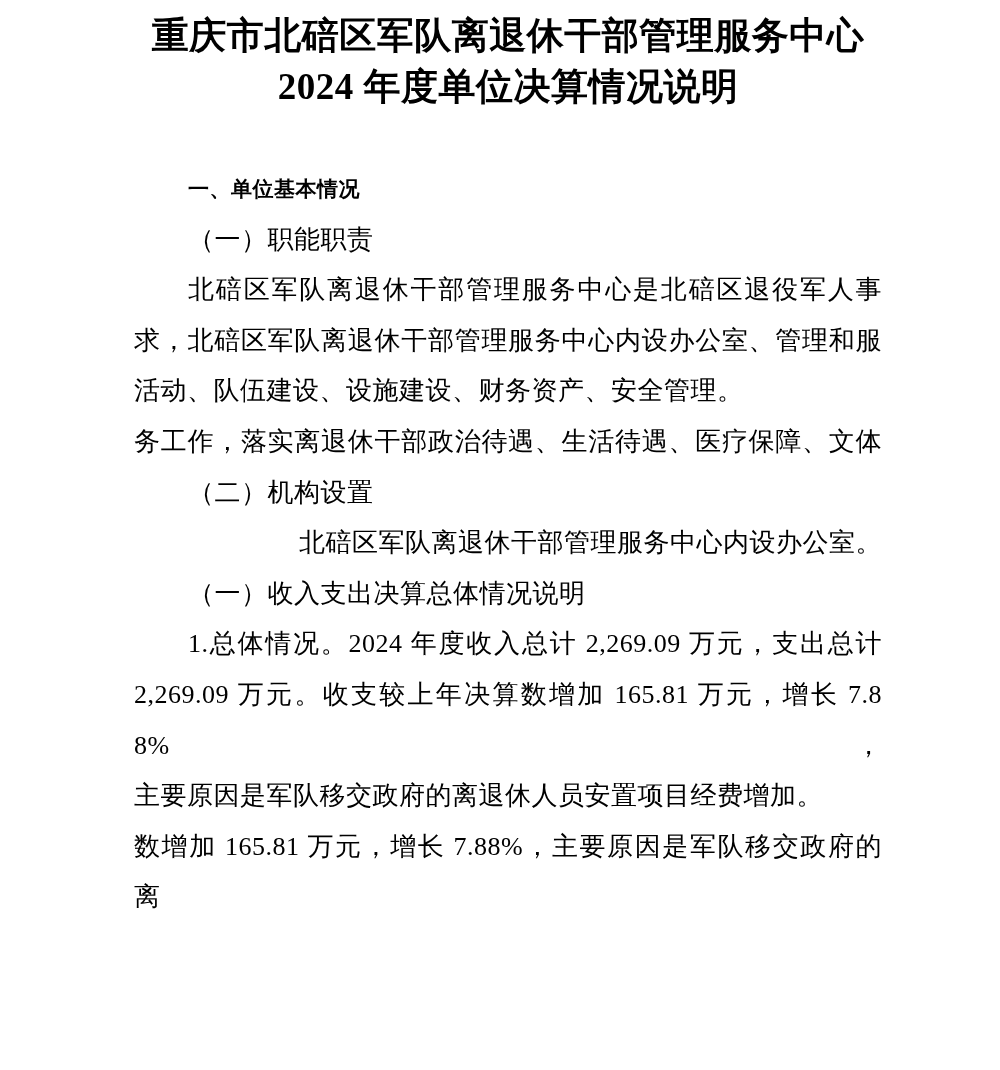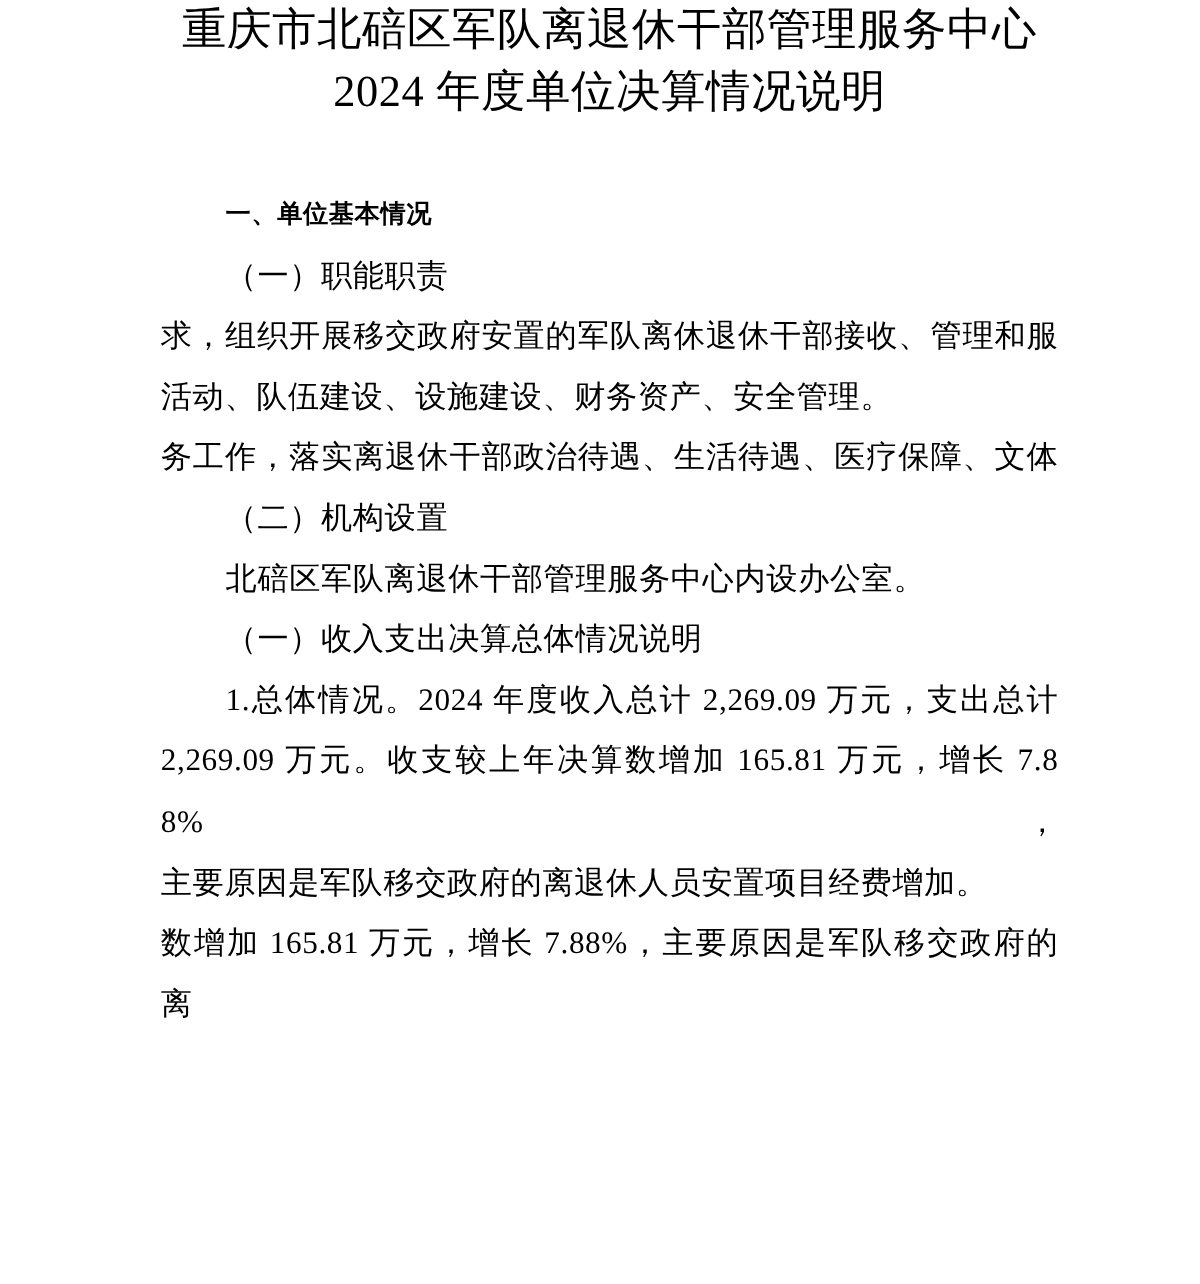--- a/index.html
+++ b/index.html
@@ -13,22 +13,23 @@
     overflow: hidden;
     color: #000000;
     font-family: "Liberation Serif", "DejaVu Serif", serif;
     -webkit-font-smoothing: antialiased;
   }
   .doc {
     margin-left: 134px;
     width: 748px;
   }
   .title-block {
+    padding-top: 10px;
     text-align: center;
-    font-weight: normal;
+    font-weight: bold;
     font-size: 37px;
     line-height: 51px;
     letter-spacing: 0.5px;
     white-space: nowrap;
   }
   .content {
     margin-top: 52px;
     font-size: 26px;
     line-height: 50.6px;
     letter-spacing: 0.5px;
@@ -40,20 +41,21 @@
     text-indent: 54px;
   }
   .h2 {
     text-indent: 54px;
   }
   .line {
     text-align: left;
   }
   .line.indent {
     text-indent: 54px;
+    text-align: right;
   }
   .line.justify {
     text-align: justify;
     text-align-last: justify;
     text-justify: inter-character;
     word-break: break-all;
   }
   .bold-run {
     font-weight: normal;
   }
@@ -63,21 +65,22 @@
 
 <div class="doc">
   <div class="title-block">
       <div>重庆市北碚区军队离退休干部管理服务中心</div>
       <div>2024 年度单位决算情况说明</div>
     </div>
   <div class="content">
       <div class="h1">一、单位基本情况</div>
       <div class="h2">（一）职能职责</div>
       <div>
-        <div class="line justify">求，组织开展移交政府安置的军队离休退休干部接收、管理和服</div>
+        <div class="line indent justify">北碚区军队离退休干部管理服务中心是北碚区退役军人事</div>
+        <div class="line justify">求，北碚区军队离退休干部管理服务中心内设办公室、管理和服</div>
         <div class="line">活动、队伍建设、设施建设、财务资产、安全管理。</div>
         <div class="line justify">务工作，落实离退休干部政治待遇、生活待遇、医疗保障、文体</div>
       </div>
       <div class="h2">（二）机构设置</div>
       <div>
         <div class="line indent">北碚区军队离退休干部管理服务中心内设办公室。</div>
       </div>
       <div class="h2">（一）收入支出决算总体情况说明</div>
       <div>
         <div class="line indent justify"><span class="bold-run">1.总体情况</span><span>。2024 年度收入总计 2,269.09 万元，支出总计</span></div>

